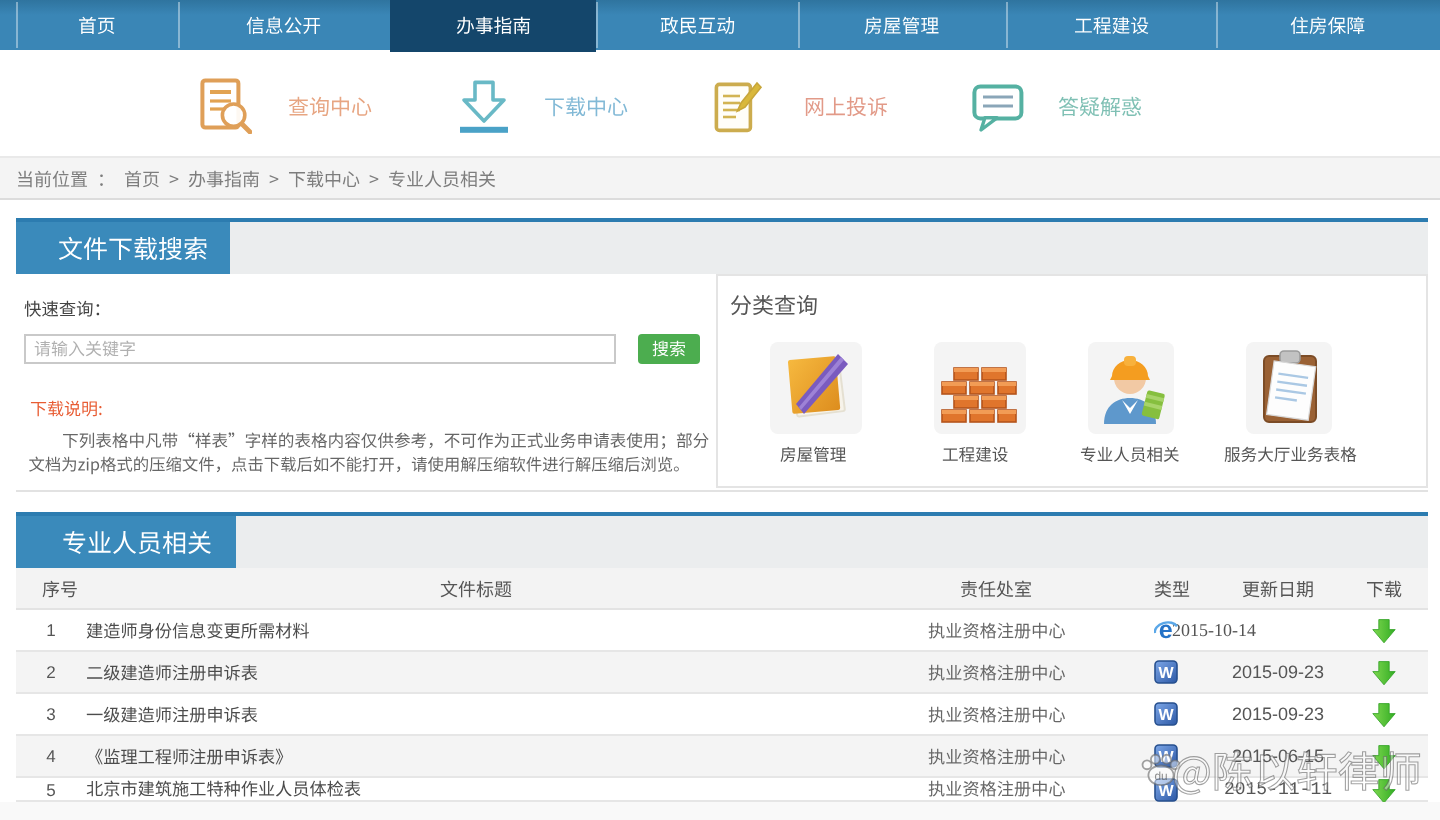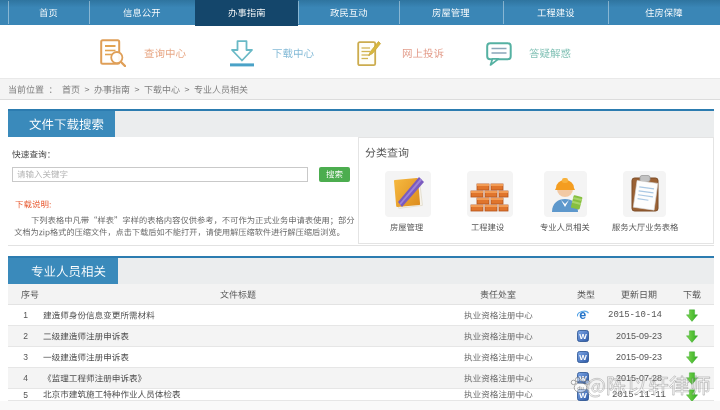--- a/index.html
+++ b/index.html
@@ -645,21 +645,21 @@
       <use href="#g6267"></use>
       <use href="#g4E1A" x="1000"></use>
       <use href="#g8D44" x="2000"></use>
       <use href="#g683C" x="3000"></use>
       <use href="#g6CE8" x="4000"></use>
       <use href="#g518C" x="5000"></use>
       <use href="#g4E2D" x="6000"></use>
       <use href="#g5FC3" x="7000"></use>
     </g>
   </svg>
-<div style="position:absolute;left:600px;top:305px;width:70px;height:21px;line-height:21px;text-align:center;font-size:9px;color:#555;font-family:Liberation Mono, monospace">2015-10-14</div>
+<div style="position:absolute;left:572px;top:305px;width:70px;height:21px;line-height:21px;text-align:center;font-size:9px;color:#555;font-family:Liberation Serif, serif">2015-10-14</div>
 <svg style="position:absolute;left:577px;top:309.0px" width="12" height="12" viewBox="0 0 12 12">
 <text x="5.8" y="10.2" font-size="12.5" font-weight="bold" fill="#2573c8" text-anchor="middle" font-family="Liberation Sans">e</text>
 <path d="M0.5,7.5 A5.8,4 -12 0 1 11.5,4.2" fill="none" stroke="#5aa7e8" stroke-width="1.2"></path>
 </svg>
 <svg style="position:absolute;left:686px;top:309.0px" width="12" height="13" viewBox="0 0 12 13">
 <defs>
       <linearGradient id="ag305" x1="0" y1="0" x2="1" y2="0">
         <stop offset="0" stop-color="#7ed74f"></stop>
         <stop offset="1" stop-color="#33ad24"></stop>
       </linearGradient>
@@ -785,21 +785,21 @@
       <use href="#g6267"></use>
       <use href="#g4E1A" x="1000"></use>
       <use href="#g8D44" x="2000"></use>
       <use href="#g683C" x="3000"></use>
       <use href="#g6CE8" x="4000"></use>
       <use href="#g518C" x="5000"></use>
       <use href="#g4E2D" x="6000"></use>
       <use href="#g5FC3" x="7000"></use>
     </g>
   </svg>
-<div style="position:absolute;left:604px;top:368px;width:70px;height:21px;line-height:21px;text-align:center;font-size:9px;color:#555;font-family:'Liberation Sans',sans-serif">2015-07-28</div>
+<div style="position:absolute;left:604px;top:368px;width:70px;height:21px;line-height:21px;text-align:center;font-size:9px;color:#555;font-family:'Liberation Sans',sans-serif">2015-06-15</div>
 <svg style="position:absolute;left:577px;top:372.0px" width="12" height="12" viewBox="0 0 12 12">
 <defs>
       <linearGradient id="wg368" x1="0" y1="0" x2="1" y2="1">
         <stop offset="0" stop-color="#7da7e8"></stop>
         <stop offset="1" stop-color="#2c58a5"></stop>
       </linearGradient>
     </defs>
 <rect x="0.5" y="0.5" width="11" height="11" rx="2" fill="url(#wg368)" stroke="#27508f" stroke-width="0.8"></rect>
 <text x="6" y="9" font-size="8" font-weight="bold" fill="#fff" text-anchor="middle" font-family="Liberation Sans">W</text>
 </svg>

